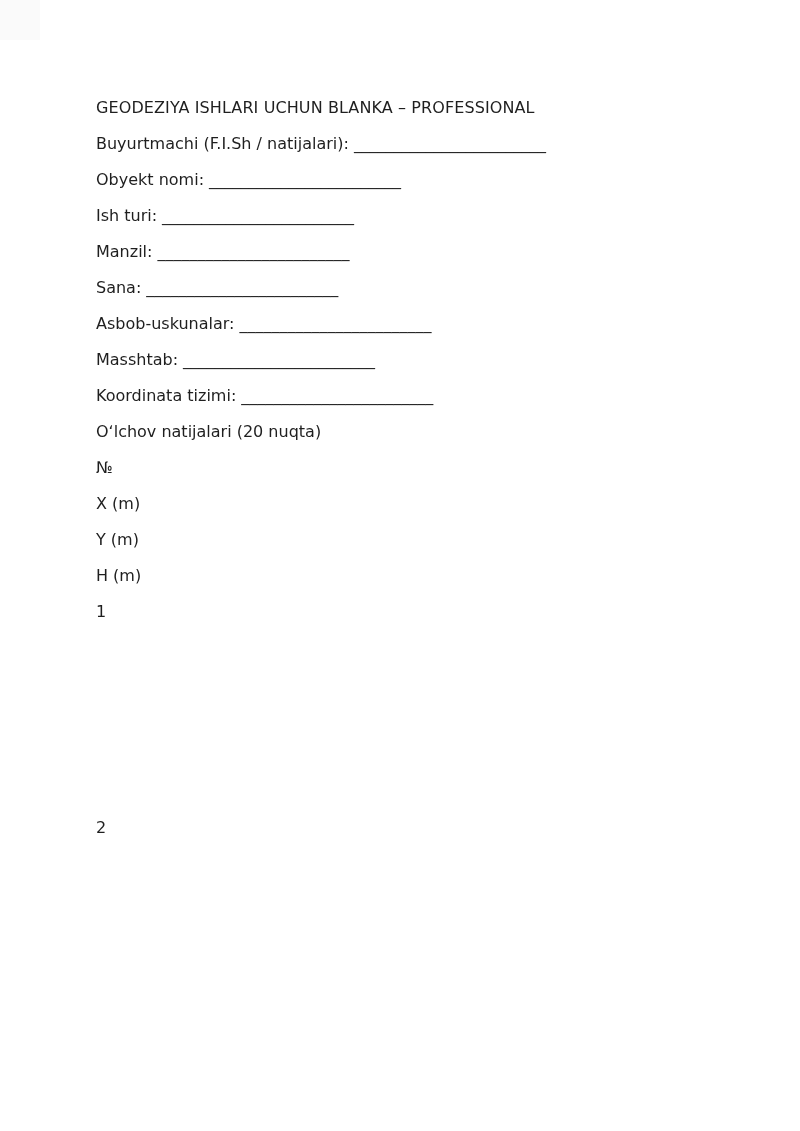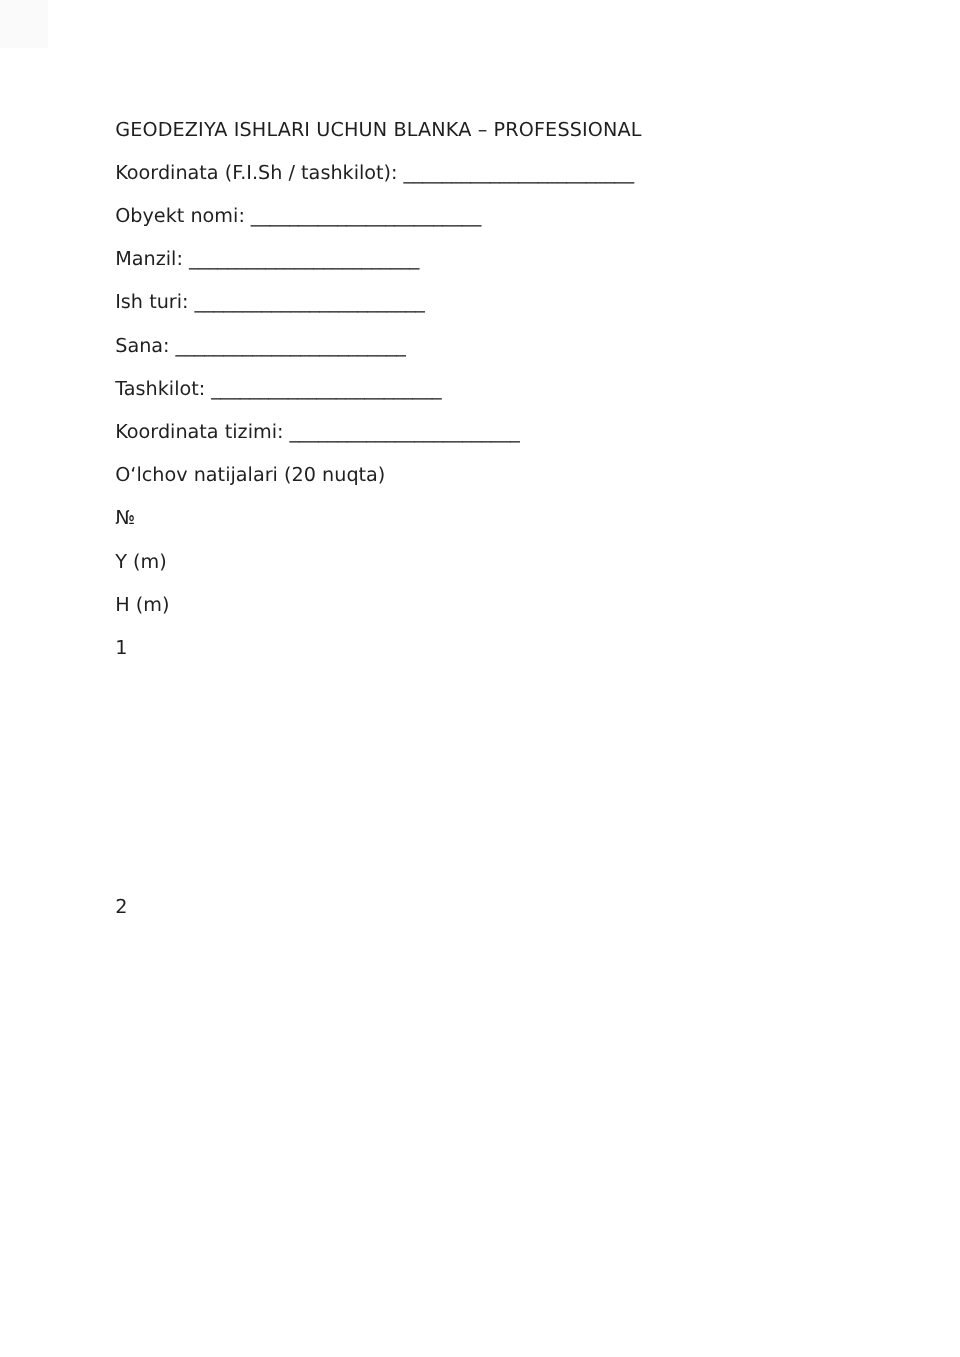--- a/index.html
+++ b/index.html
@@ -51,38 +51,40 @@
 <body>
 
 <div class="page">
   <div class="corner-artifact"></div>
 
   <div class="page-content">
 
     <div class="line doc-title">GEODEZIYA ISHLARI UCHUN BLANKA – PROFESSIONAL</div>
 
 
-    <div class="line"><span>Koordinata (F.I.Sh / tashkilot):</span><span class="blank">________________________</span></div>
+    <div class="line"><span>Buyurtmachi (F.I.Sh / natijalari):</span><span class="blank">________________________</span></div>
 
     <div class="line"><span>Obyekt nomi:</span><span class="blank">________________________</span></div>
 
+    <div class="line"><span>Ish turi:</span><span class="blank">________________________</span></div>
+
     <div class="line"><span>Manzil:</span><span class="blank">________________________</span></div>
-
-    <div class="line"><span>Ish turi:</span><span class="blank">________________________</span></div>
 
     <div class="line"><span>Sana:</span><span class="blank">________________________</span></div>
 
+    <div class="line"><span>Asbob-uskunalar:</span><span class="blank">________________________</span></div>
 
-    <div class="line"><span>Tashkilot:</span><span class="blank">________________________</span></div>
+    <div class="line"><span>Masshtab:</span><span class="blank">________________________</span></div>
 
     <div class="line"><span>Koordinata tizimi:</span><span class="blank">________________________</span></div>
 
     <div class="line">Oʻlchov natijalari (20 nuqta)</div>
 
     <div class="line">№</div>
+    <div class="line">X (m)</div>
     <div class="line">Y (m)</div>
     <div class="line">H (m)</div>
 
     <div class="line">1</div>
 
     <div class="line"></div>
     <div class="line"></div>
     <div class="line"></div>
     <div class="line"></div>
     <div class="line"></div>

